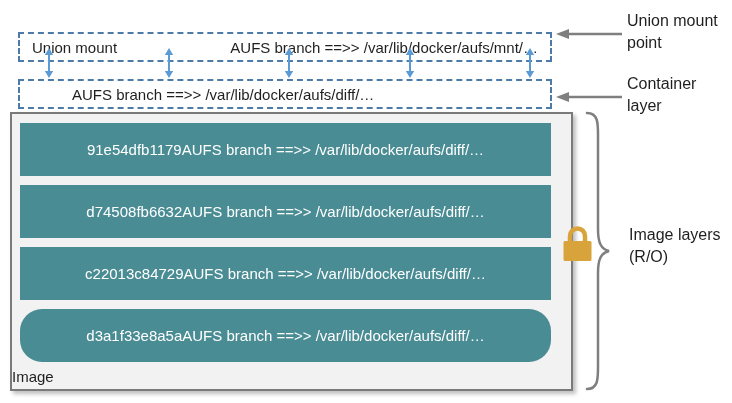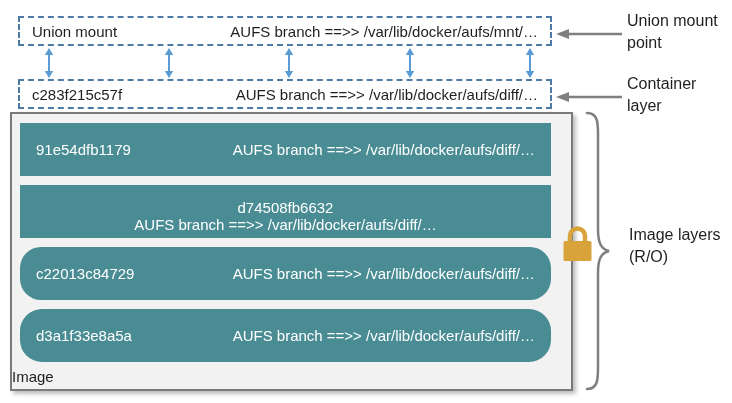--- a/index.html
+++ b/index.html
@@ -29,21 +29,21 @@
     height: 30px;
     border: 2px dashed var(--dashed-blue);
     background: #ffffff;
     display: flex;
     align-items: center;
     justify-content: space-between;
     padding: 0 12px;
     font-size: 15px;
   }
   .dashed-box .path-text { white-space: nowrap; margin-left: 40px; }
-  #union-mount-box { top: 16px; }
+  #union-mount-box { top: 32px; }
   #container-box  { top: 79px; }
 
   .varrow {
     position: absolute;
     top: 48px;
     width: 12px;
     height: 30px;
     color: var(--arrow-blue);
   }
 
@@ -59,28 +59,28 @@
   }
   .layer-row {
     position: absolute;
     left: 8px;
     width: 531px;
     height: 53px;
     background: var(--layer-teal);
     color: #ffffff;
     display: flex;
     align-items: center;
-    justify-content: space-between;
-    padding: 14px 16px;
+    justify-content: center;
+    padding: 4px 16px;
     font-size: 15px;
   }
   .layer-row .path-text { white-space: nowrap; }
   #layer-row-0 { top: 9px; }
-  #layer-row-1 { top: 71px; flex-direction: column; }
-  #layer-row-2 { top: 133px; border-radius: 21px; }
+  #layer-row-1 { top: 71px; }
+  #layer-row-2 { top: 133px; }
   #layer-row-3 { top: 195px; border-radius: 22px; }
   .image-caption {
     position: absolute;
     left: 0; right: 0;
     bottom: 4px;
     font-size: 15px;
     color: var(--text-dark);
   }
 
   .lock {
@@ -160,21 +160,20 @@
   </span>
   <span class="varrow" style="left:524px">
     <svg width="12" height="30" viewBox="0 0 12 30">
         <line x1="6" y1="5" x2="6" y2="25" stroke="currentColor" stroke-width="2"></line>
         <polygon points="6,0 1.8,7 10.2,7" fill="currentColor"></polygon>
         <polygon points="6,30 1.8,23 10.2,23" fill="currentColor"></polygon>
       </svg>
   </span>
 
   <div class="dashed-box" id="container-box">
-    <span>c283f215c57f</span>
     <span class="path-text">AUFS branch ==&gt;&gt; /var/lib/docker/aufs/diff/…</span>
   </div>
 
   <div class="outer-box">
     <div class="layer-row" id="layer-row-0">
       <span>91e54dfb1179</span>
       <span class="path-text">AUFS branch ==&gt;&gt; /var/lib/docker/aufs/diff/…</span>
     </div>
     <div class="layer-row" id="layer-row-1">
       <span>d74508fb6632</span>

